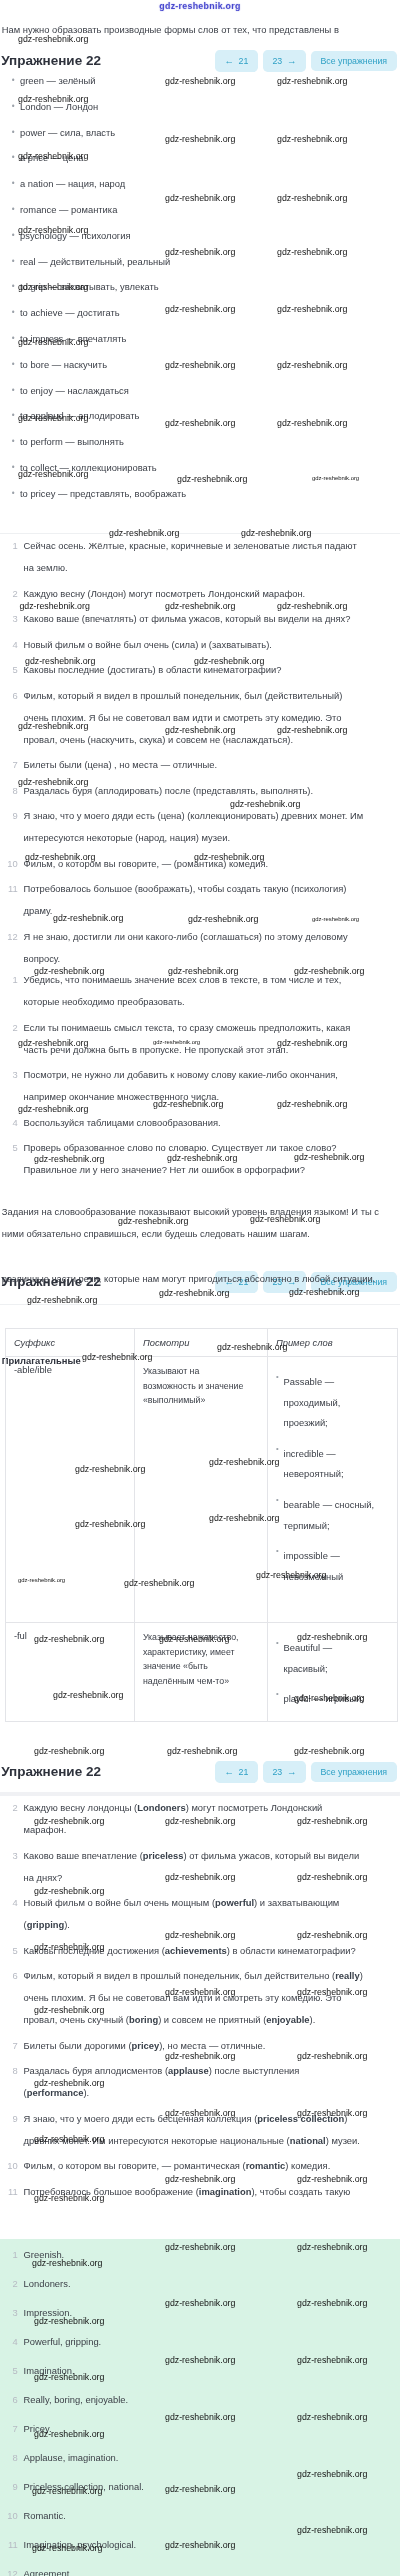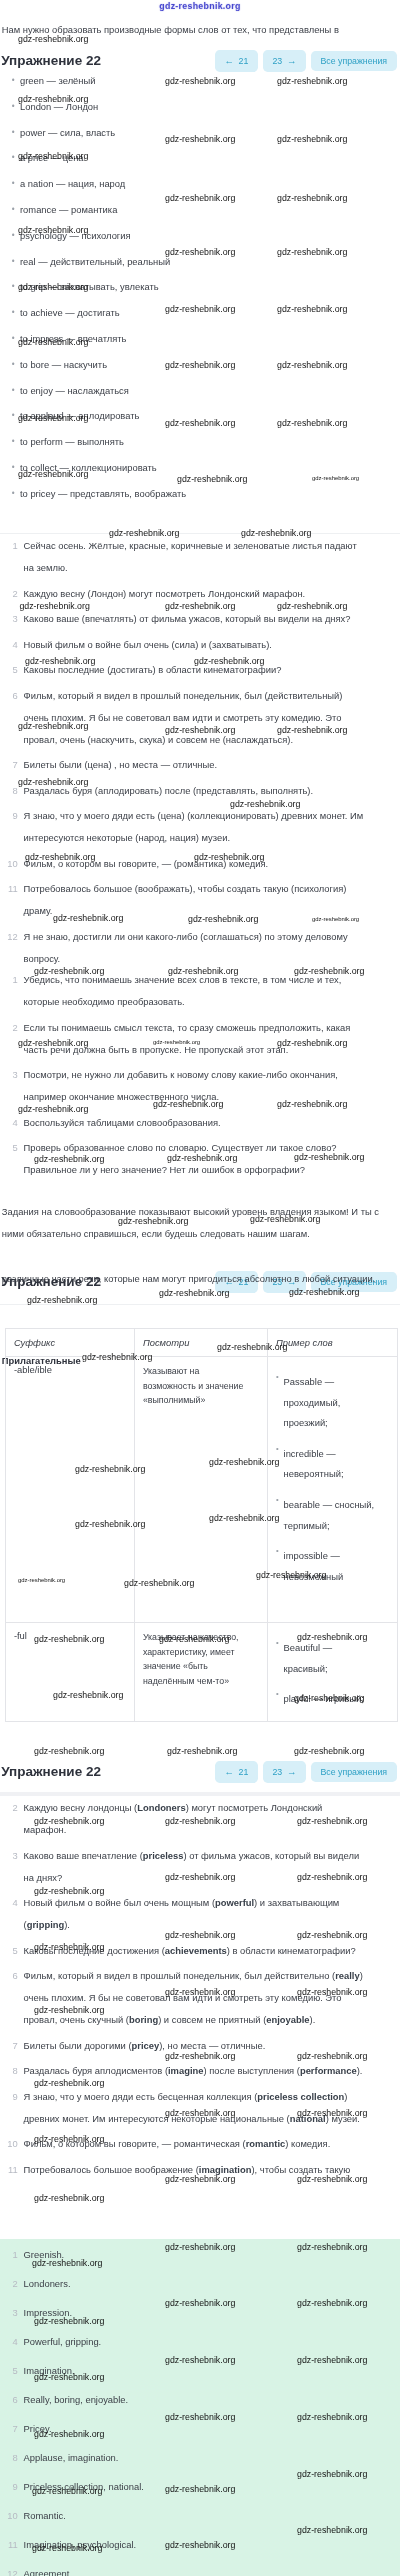--- a/index.html
+++ b/index.html
@@ -405,21 +405,21 @@
       <span class="ntext">Фильм, который я видел в прошлый понедельник, был действительно (<b>really</b>) очень плохим. Я бы не советовал вам идти и смотреть эту комедию. Это провал, очень скучный (<b>boring</b>) и совсем не приятный (<b>enjoyable</b>).</span>
     </div>
 
     <div class="nrow">
       <span class="num">7</span>
       <span class="ntext">Билеты были дорогими (<b>pricey</b>), но места — отличные.</span>
     </div>
 
     <div class="nrow">
       <span class="num">8</span>
-      <span class="ntext">Раздалась буря аплодисментов (<b>imagine</b>) после выступления (<b>performance</b>).</span>
+      <span class="ntext">Раздалась буря аплодисментов (<b>applause</b>) после выступления (<b>performance</b>).</span>
     </div>
 
     <div class="nrow">
       <span class="num">9</span>
       <span class="ntext">Я знаю, что у моего дяди есть бесценная коллекция (<b>priceless collection</b>) древних монет. Им интересуются некоторые национальные (<b>national</b>) музеи.</span>
     </div>
 
     <div class="nrow">
       <span class="num">10</span>
       <span class="ntext">Фильм, о котором вы говорите, — романтическая (<b>romantic</b>) комедия.</span>

